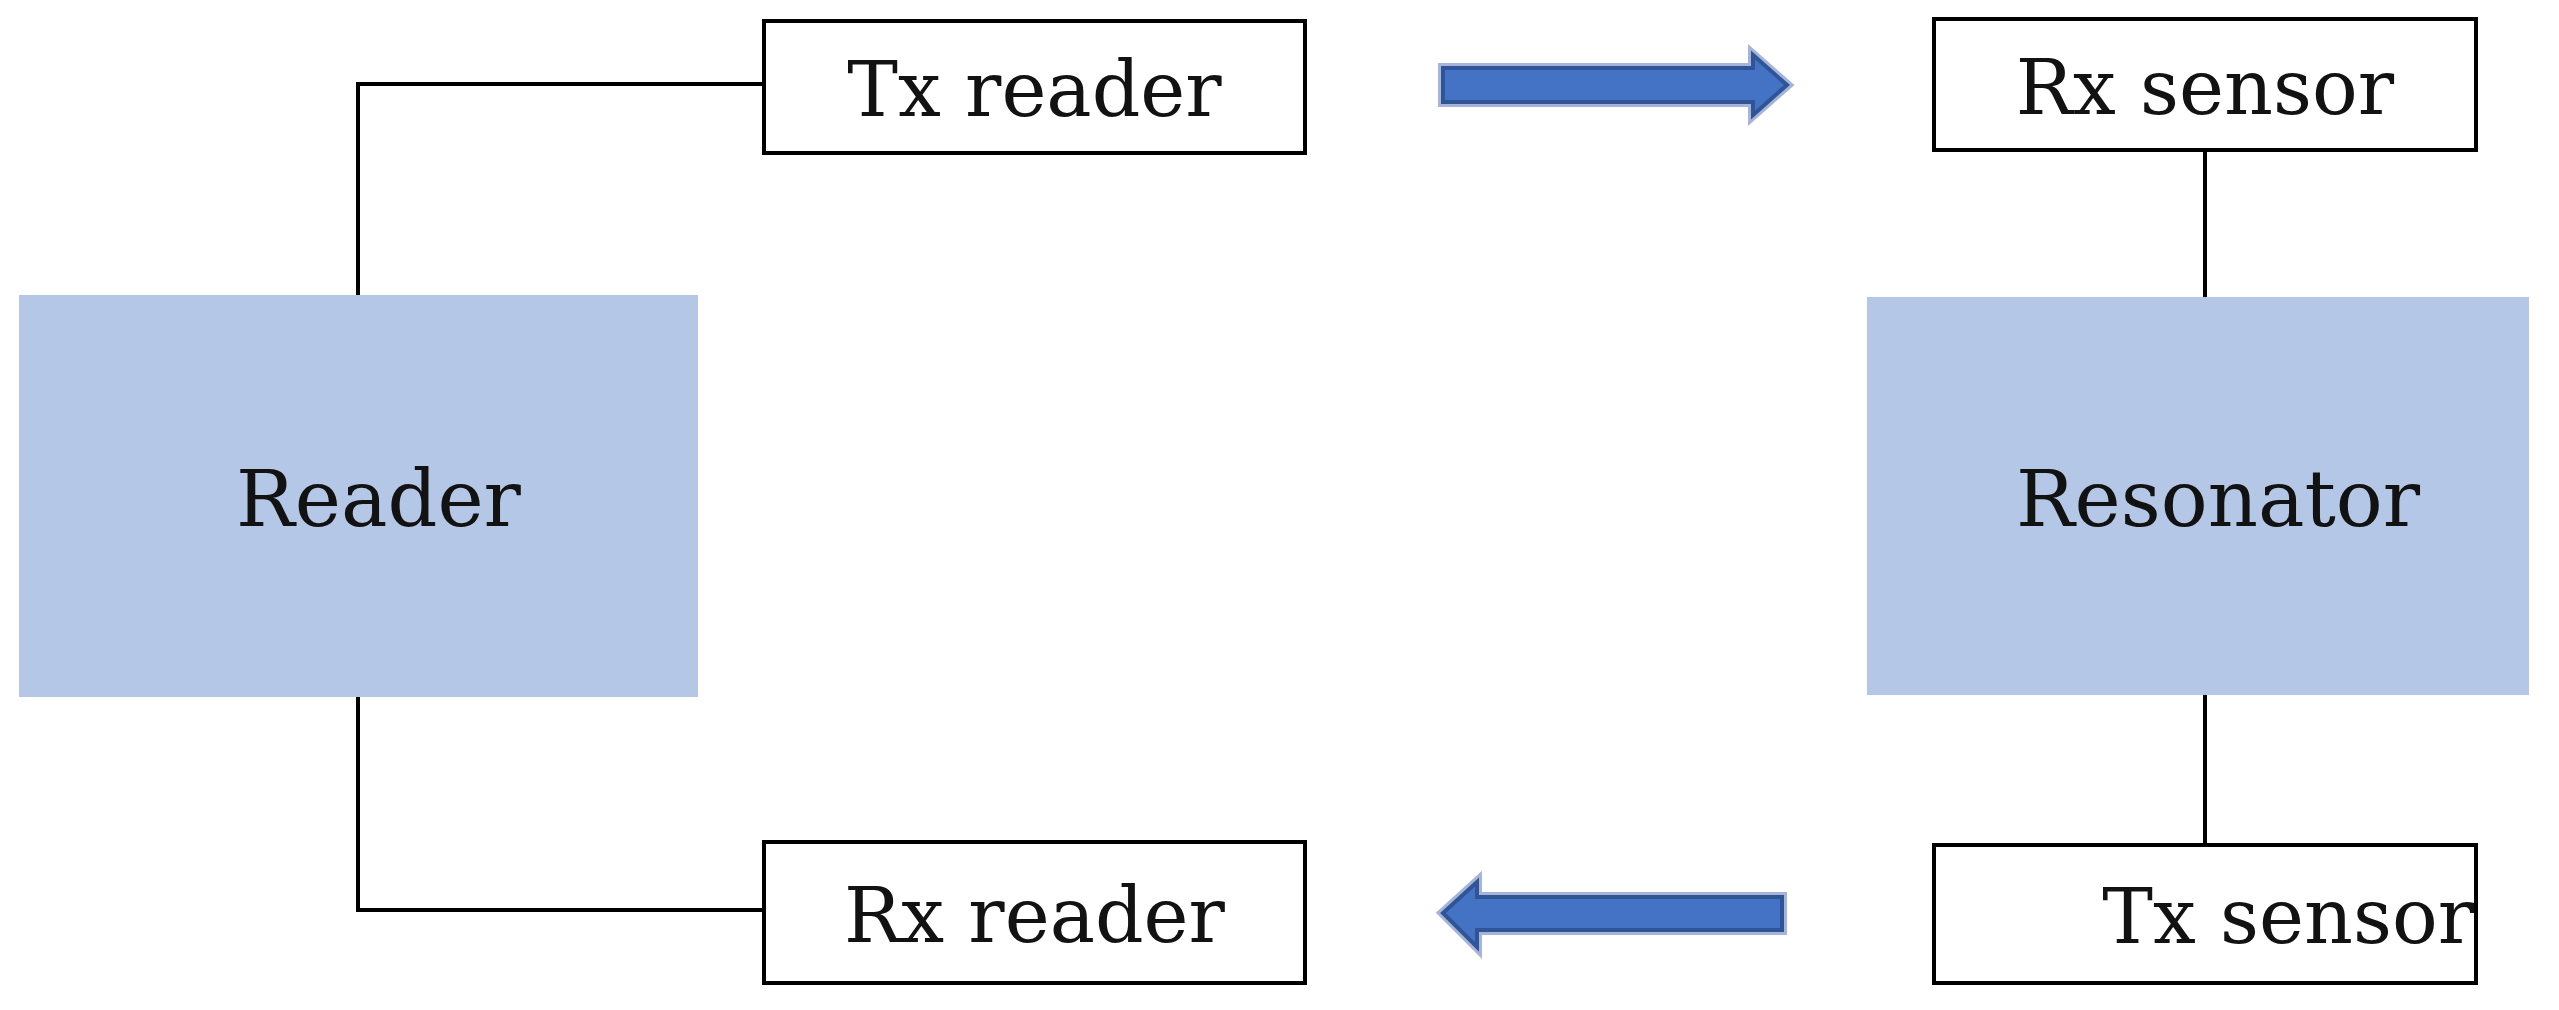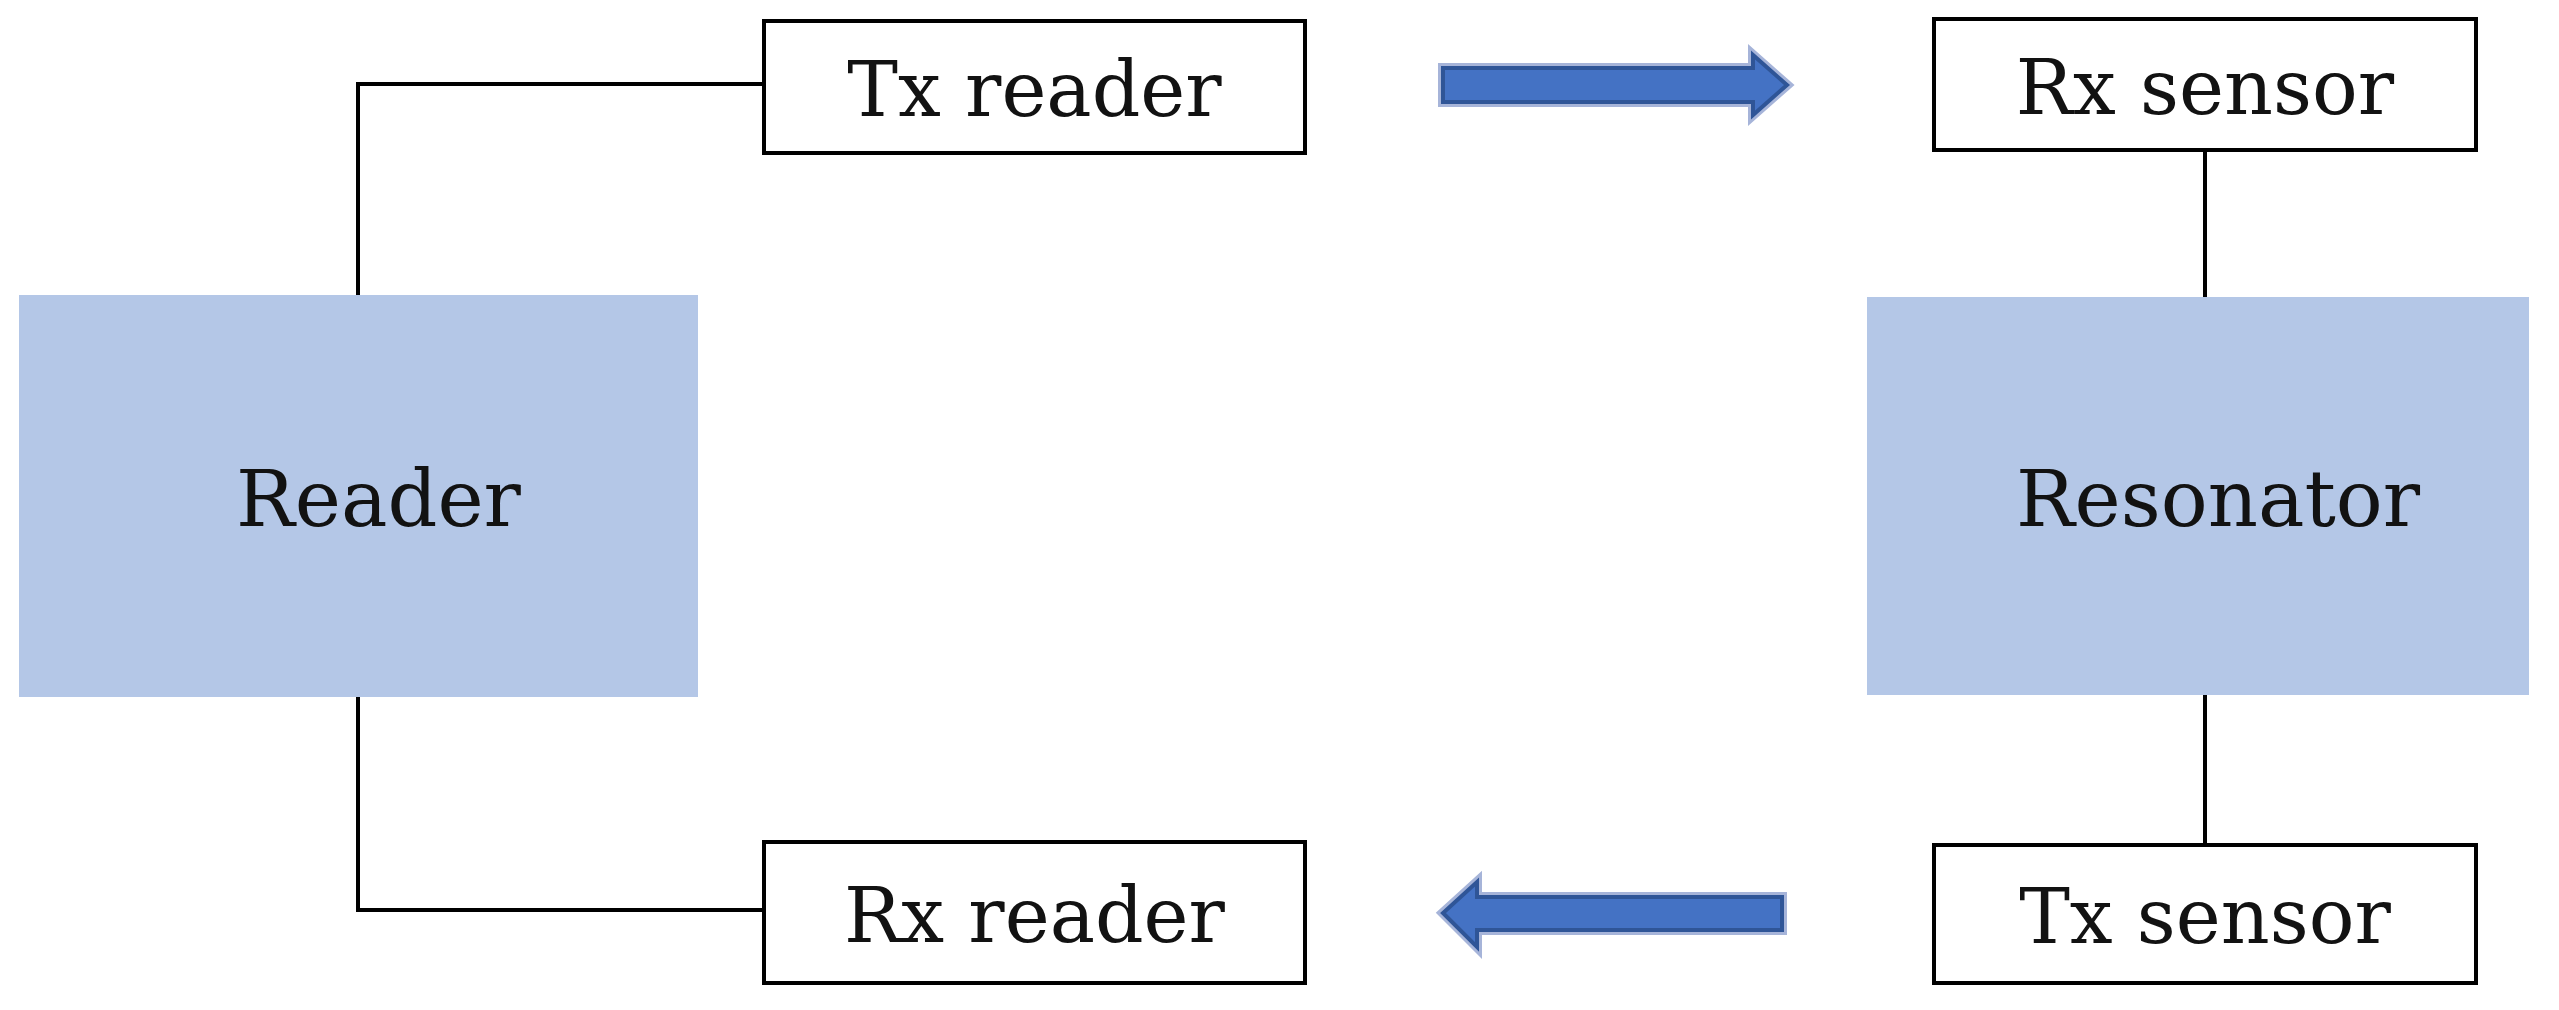--- a/index.html
+++ b/index.html
@@ -44,21 +44,21 @@
   .port {
     background: #ffffff;
     border: 4px solid #000000;
     font-size: 76px;
   }
   #reader    { left: 19px;   top: 295px; width: 679px; height: 402px; }
   #resonator { left: 1867px; top: 297px; width: 662px; height: 398px; }
   #tx-reader { left: 762px;  top: 19px;  width: 545px; height: 136px; }
   #rx-sensor { left: 1932px; top: 17px;  width: 546px; height: 135px; }
   #rx-reader { left: 762px;  top: 840px; width: 545px; height: 145px; }
-  #tx-sensor { left: 1932px; top: 843px; width: 546px; height: 142px; }
+  #tx-sensor { left: 1932px; top: 843px; width: 546px; height: 142px; justify-content: flex-end; }
 </style>
 </head>
 <body>
 
 <div class="canvas">
 
   <svg class="wires" viewBox="0 0 2559 1010" xmlns="http://www.w3.org/2000/svg">
 
     <path d="M 358 297 L 358 84 L 764 84" fill="none" stroke="#000000" stroke-width="4"></path>
     <path d="M 358 695 L 358 910 L 764 910" fill="none" stroke="#000000" stroke-width="4"></path>

